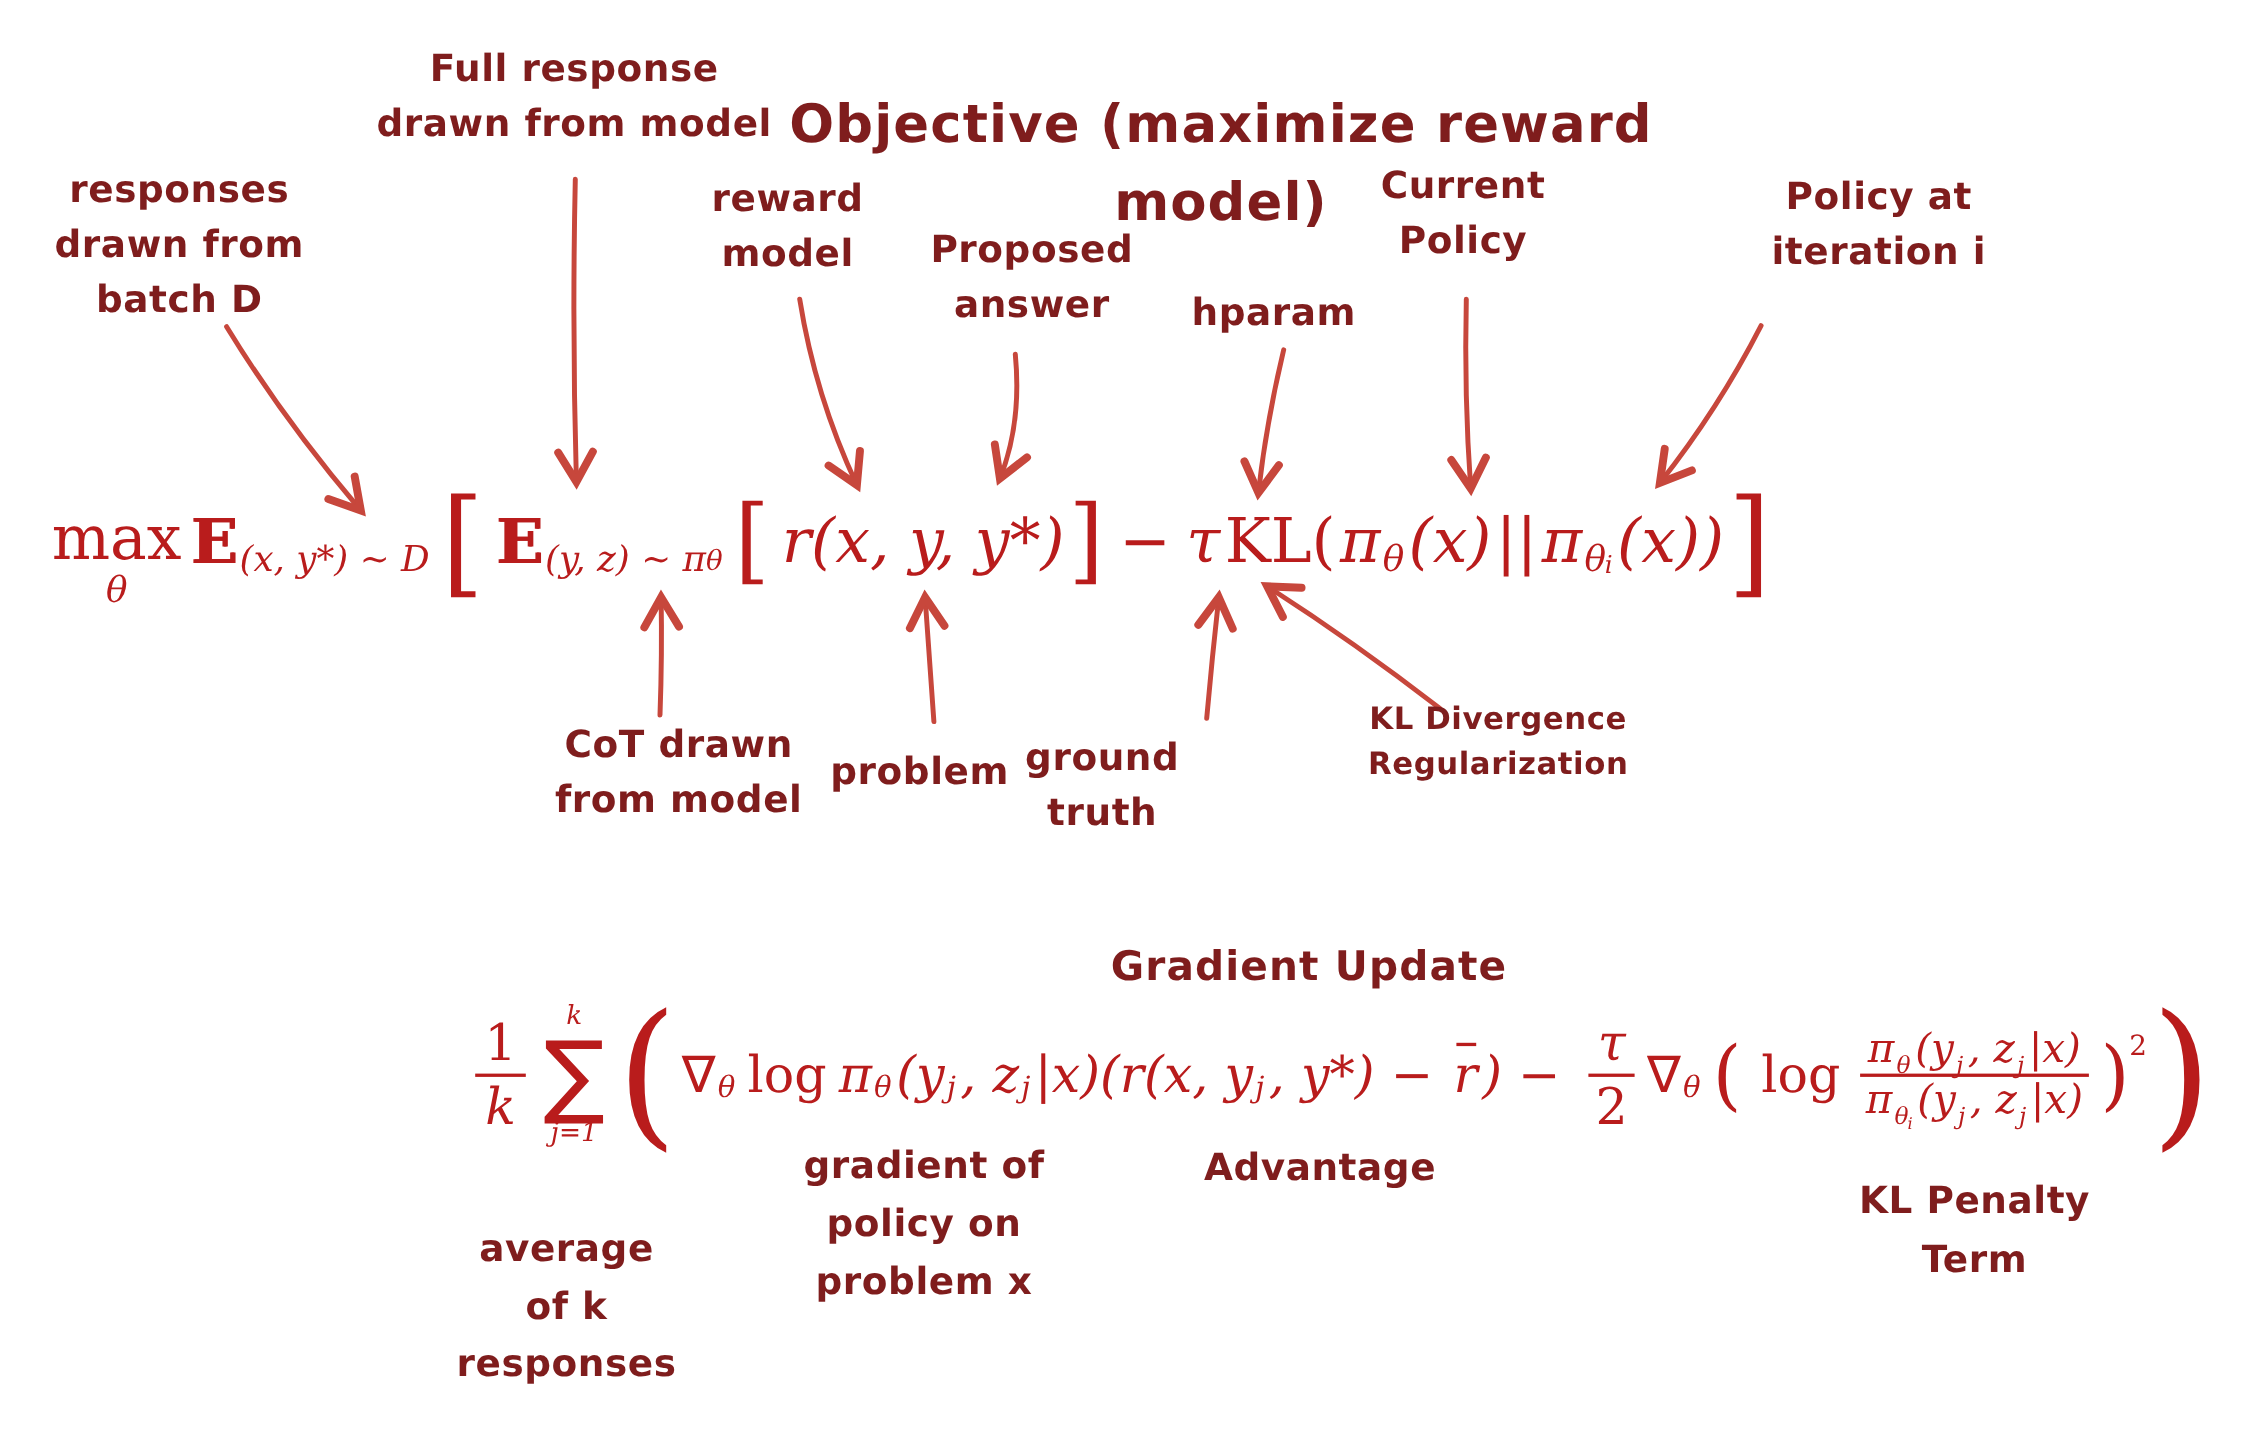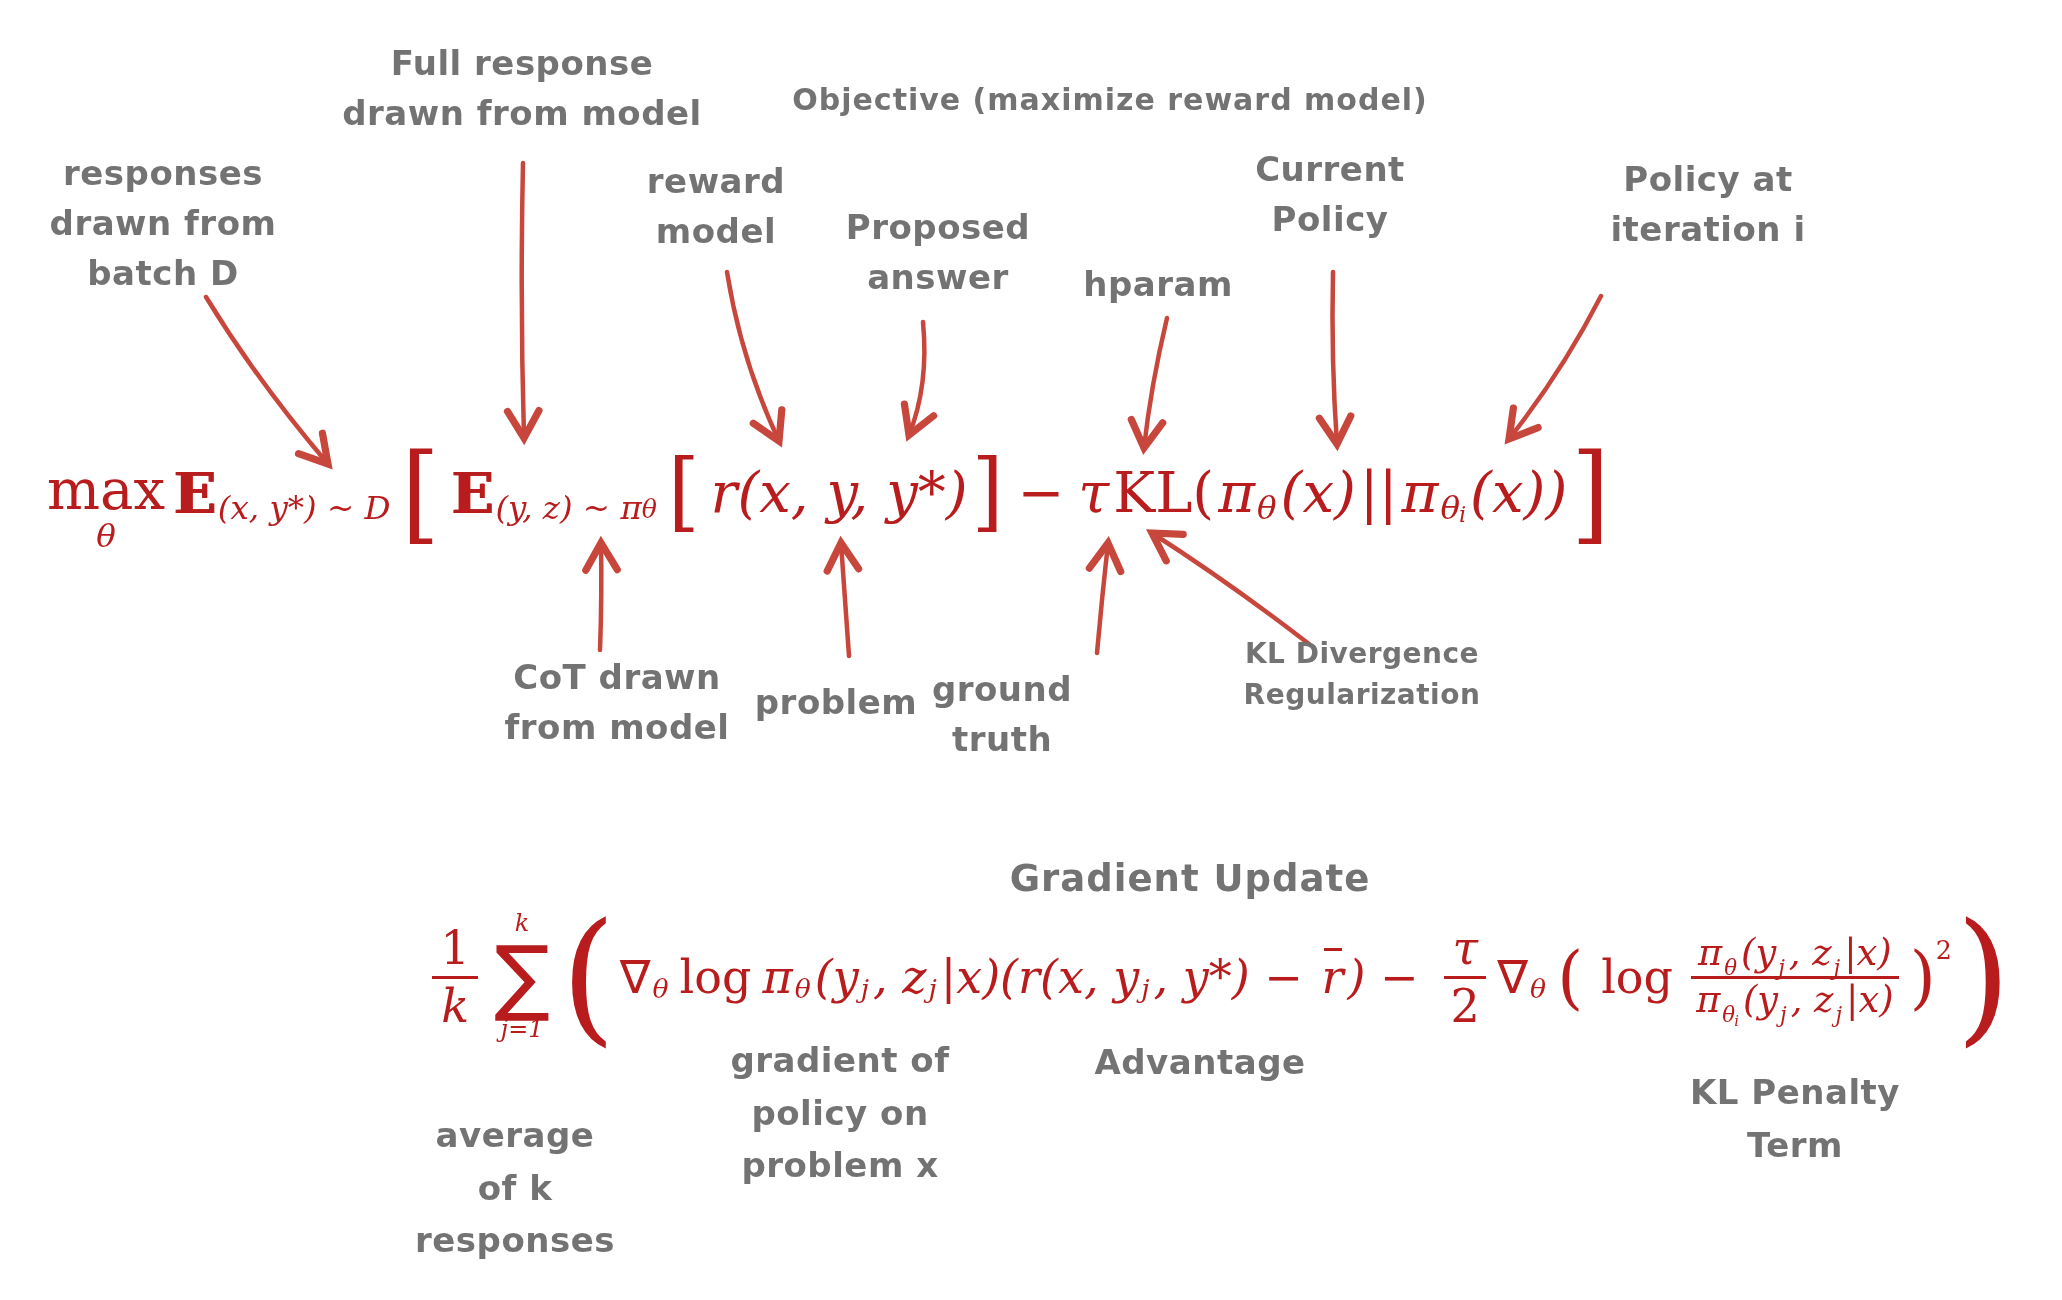--- a/index.html
+++ b/index.html
@@ -3,24 +3,24 @@
 <meta charset="utf-8">
 <style>
   html,body { margin:0; padding:0; background:#ffffff; }
   .canvas {
     position:relative; width:2062px; height:1300px; background:#ffffff;
     overflow:hidden; font-family:"DejaVu Sans", sans-serif;
   }
   
   .ann {
     position:absolute; transform:translateX(-50%);
-    color:#737373; font-weight:bold; font-size:34px; line-height:1.47;
+    color:#7f1d1d; font-weight:bold; font-size:34px; line-height:1.47;
     text-align:center; white-space:pre-line; letter-spacing:0.5px;
   }
-  .ann.title { font-size:30px; letter-spacing:1px; }
+  .ann.title { font-size:48px; letter-spacing:1px; }
   
   .formula {
     position:absolute; display:flex; align-items:center;
     color:#b91c1c; font-family:"DejaVu Serif", serif;
   }
   .formula .tok { line-height:1; margin:0 2px; white-space:pre; display:inline-block; }
   .var { font-style:italic; }
   .rm  { font-style:normal; }
   .op  { margin:0 12px !important; }
   .sp  { margin:0 9px !important; }

